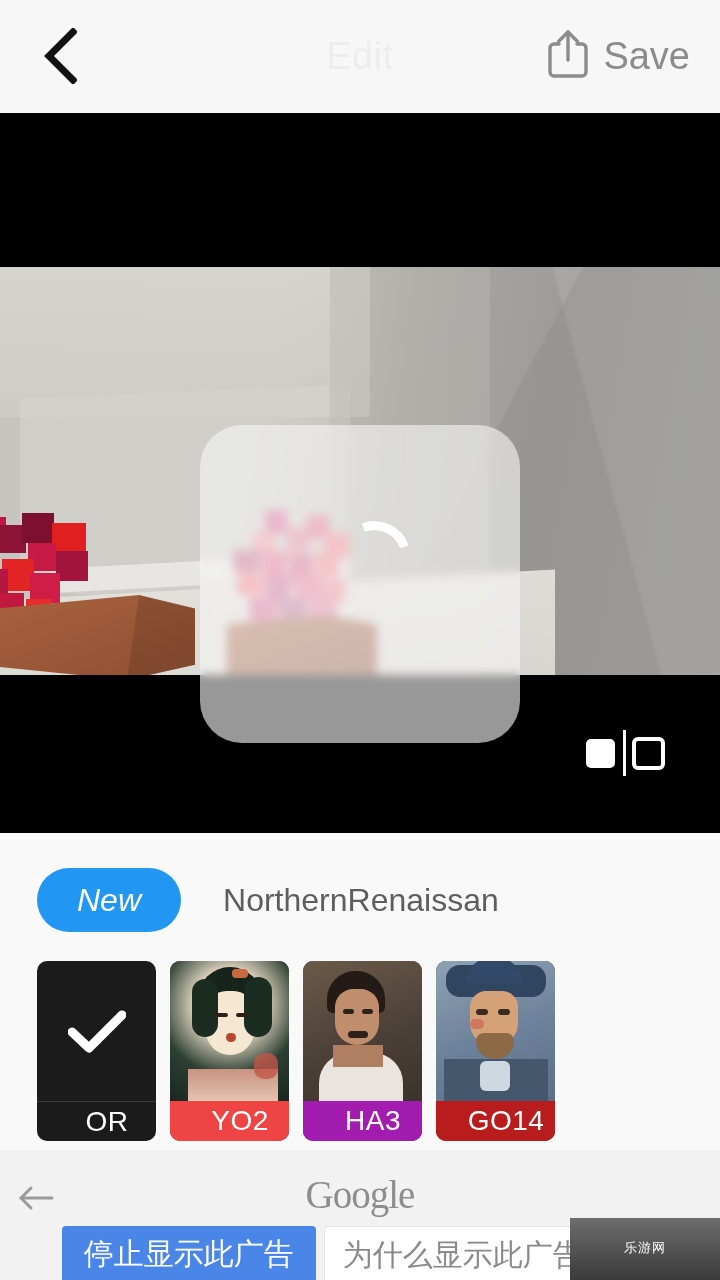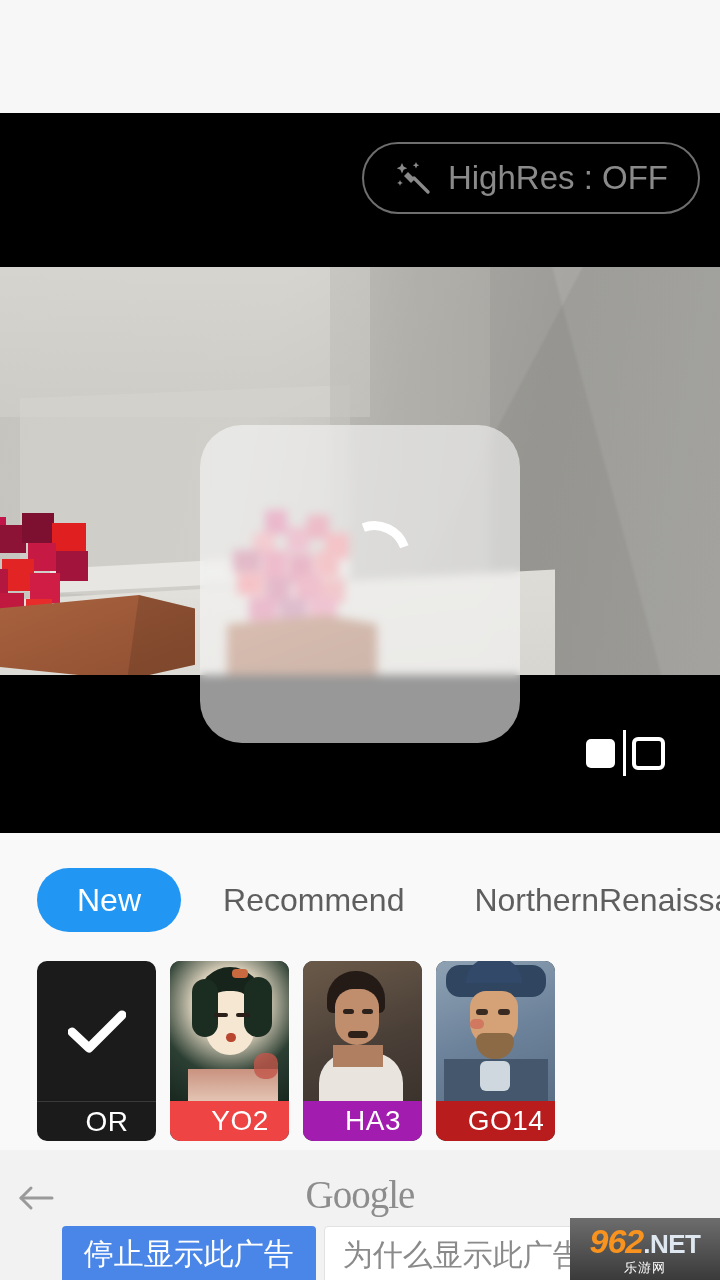--- a/index.html
+++ b/index.html
@@ -135,21 +135,21 @@
     position:absolute; top:35px; left:0; width:720px; height:64px;
     display:flex; align-items:center; overflow:hidden;
   }
   .tab {
     flex:0 0 auto; height:64px; display:flex; align-items:center;
     justify-content:center; font-size:32px; color:#5e5e5e;
     padding:0 28px; white-space:nowrap; cursor:pointer;
   }
   .tab.active {
     background:#2196f3; color:#ffffff; border-radius:32px;
-    margin-left:37px; padding:16px 40px;
+    margin-left:37px; padding:16px 40px;font-style:italic;
   }
   .tab.plain { margin-left:14px; }
 
   .thumbs {
     position:absolute; top:128px; left:0; width:720px; height:180px;
     display:flex; gap:14px; padding-left:37px; overflow:hidden;
   }
   .thumb {
     flex:0 0 auto; width:119px; height:180px; border-radius:10px;
     overflow:hidden; position:relative; cursor:pointer;
@@ -207,35 +207,46 @@
   .wm-962 { font-size:34px; font-weight:bold; color:#f7931e;
             font-style:italic; letter-spacing:-1px; }
   .wm-net { font-size:26px; font-weight:bold; color:#dfe8f0; letter-spacing:-0.5px; }
   .wm-cn { font-size:13px; color:#ffffff; letter-spacing:1px; margin-top:-2px; }
 </style>
 </head>
 <body>
 
 <div id="app">
 
-
-  <div class="canvas">
-
-    <div class="highres-pill">
-      <span class="wand-icon">
-        <svg width="40" height="40" viewBox="0 0 40 40">
-          <path d="M20 20 L34 34" stroke="#8a8a8a" stroke-width="3.4" stroke-linecap="round"></path>
-          <path d="M14 14 L21 21 L17 25 L10 18 Z" fill="#8a8a8a"></path>
-          <path d="M8 5 l1.6 3.6 L13.2 10.2 L9.6 11.8 L8 15.4 L6.4 11.8 L2.8 10.2 L6.4 8.6 Z" fill="#8a8a8a"></path>
-          <path d="M22 4 l1 2.2 L25.2 7.2 L23 8.2 L22 10.4 L21 8.2 L18.8 7.2 L21 6.2 Z" fill="#8a8a8a"></path>
-          <path d="M6 22 l0.9 2 L8.9 24.9 L6.9 25.8 L6 27.8 L5.1 25.8 L3.1 24.9 L5.1 24 Z" fill="#8a8a8a"></path>
+  <div class="header">
+    <div class="back-btn">
+      <span>
+        <svg width="34" height="56" viewBox="0 0 34 56">
+          <path d="M30 4 L6 28 L30 52" fill="none" stroke="#111" stroke-width="7" stroke-linecap="square" stroke-linejoin="miter"></path>
         </svg>
       </span>
-      <span class="highres-label">HighRes : OFF</span>
-    </div>
+    </div>
+
+    <div class="header-title">Edit</div>
+
+    <div class="share-btn">
+      <span>
+        <svg width="46" height="52" viewBox="0 0 46 52">
+          <path d="M14 16 H9 a4 4 0 0 0 -4 4 V44 a4 4 0 0 0 4 4 H37 a4 4 0 0 0 4 -4 V20 a4 4 0 0 0 -4 -4 H32" fill="none" stroke="#8c8c8c" stroke-width="3.4" stroke-linecap="round"></path>
+          <path d="M23 4 V32" fill="none" stroke="#8c8c8c" stroke-width="3.4" stroke-linecap="round"></path>
+          <path d="M13.5 13.5 L23 4 L32.5 13.5" fill="none" stroke="#8c8c8c" stroke-width="3.4" stroke-linecap="round" stroke-linejoin="round"></path>
+        </svg>
+      </span>
+    </div>
+
+    <div class="save-btn">Save</div>
+  </div>
+
+  <div class="canvas">
+
 
     <div class="photo">
       <div class="wall-a"></div>
       <div class="wall-b"></div>
       <div class="wall-c"></div>
       <div class="floor"></div>
       <div class="shelf"></div>
 
       <div class="pot-left">
         <div class="px" style="left:40px;top:10px;width:26px;height:30px;background:#c2154a;"></div>
@@ -291,21 +302,20 @@
           <rect x="49" y="9" width="29" height="29" rx="4" fill="none" stroke="#ffffff" stroke-width="4"></rect>
         </svg>
       </span>
     </div>
   </div>
 
   <div class="panel">
 
     <div class="tabs">
       <div class="tab active">New</div>
-      <div class="tab plain">Recommend</div>
       <div class="tab plain">NorthernRenaissan</div>
     </div>
 
     <div class="thumbs">
 
       <div class="thumb original">
         <div class="art" style="display:flex;align-items:center;justify-content:center;">
           <span>
             <svg width="58" height="44" viewBox="0 0 58 44">
               <path d="M4 22 L21 38 L54 5" fill="none" stroke="#ffffff" stroke-width="9" stroke-linecap="round" stroke-linejoin="round"></path>
@@ -383,21 +393,17 @@
             <svg width="28" height="28" viewBox="0 0 28 28">
               <circle cx="14" cy="14" r="12" fill="none" stroke="#8a8a8a" stroke-width="2"></circle>
               <circle cx="14" cy="7.5" r="1.8" fill="#8a8a8a"></circle>
               <rect x="12.6" y="11.5" width="2.8" height="10" rx="1.2" fill="#8a8a8a"></rect>
             </svg>
           </span>
         </div>
       </div>
 
       <div class="watermark">
-        <div class="wm-row">
-          <span class="wm-962">962</span>
-          <span class="wm-net">.NET</span>
-        </div>
         <div class="wm-cn">乐游网</div>
       </div>
     </div>
   </div>
 </div>
 
 </body></html>

